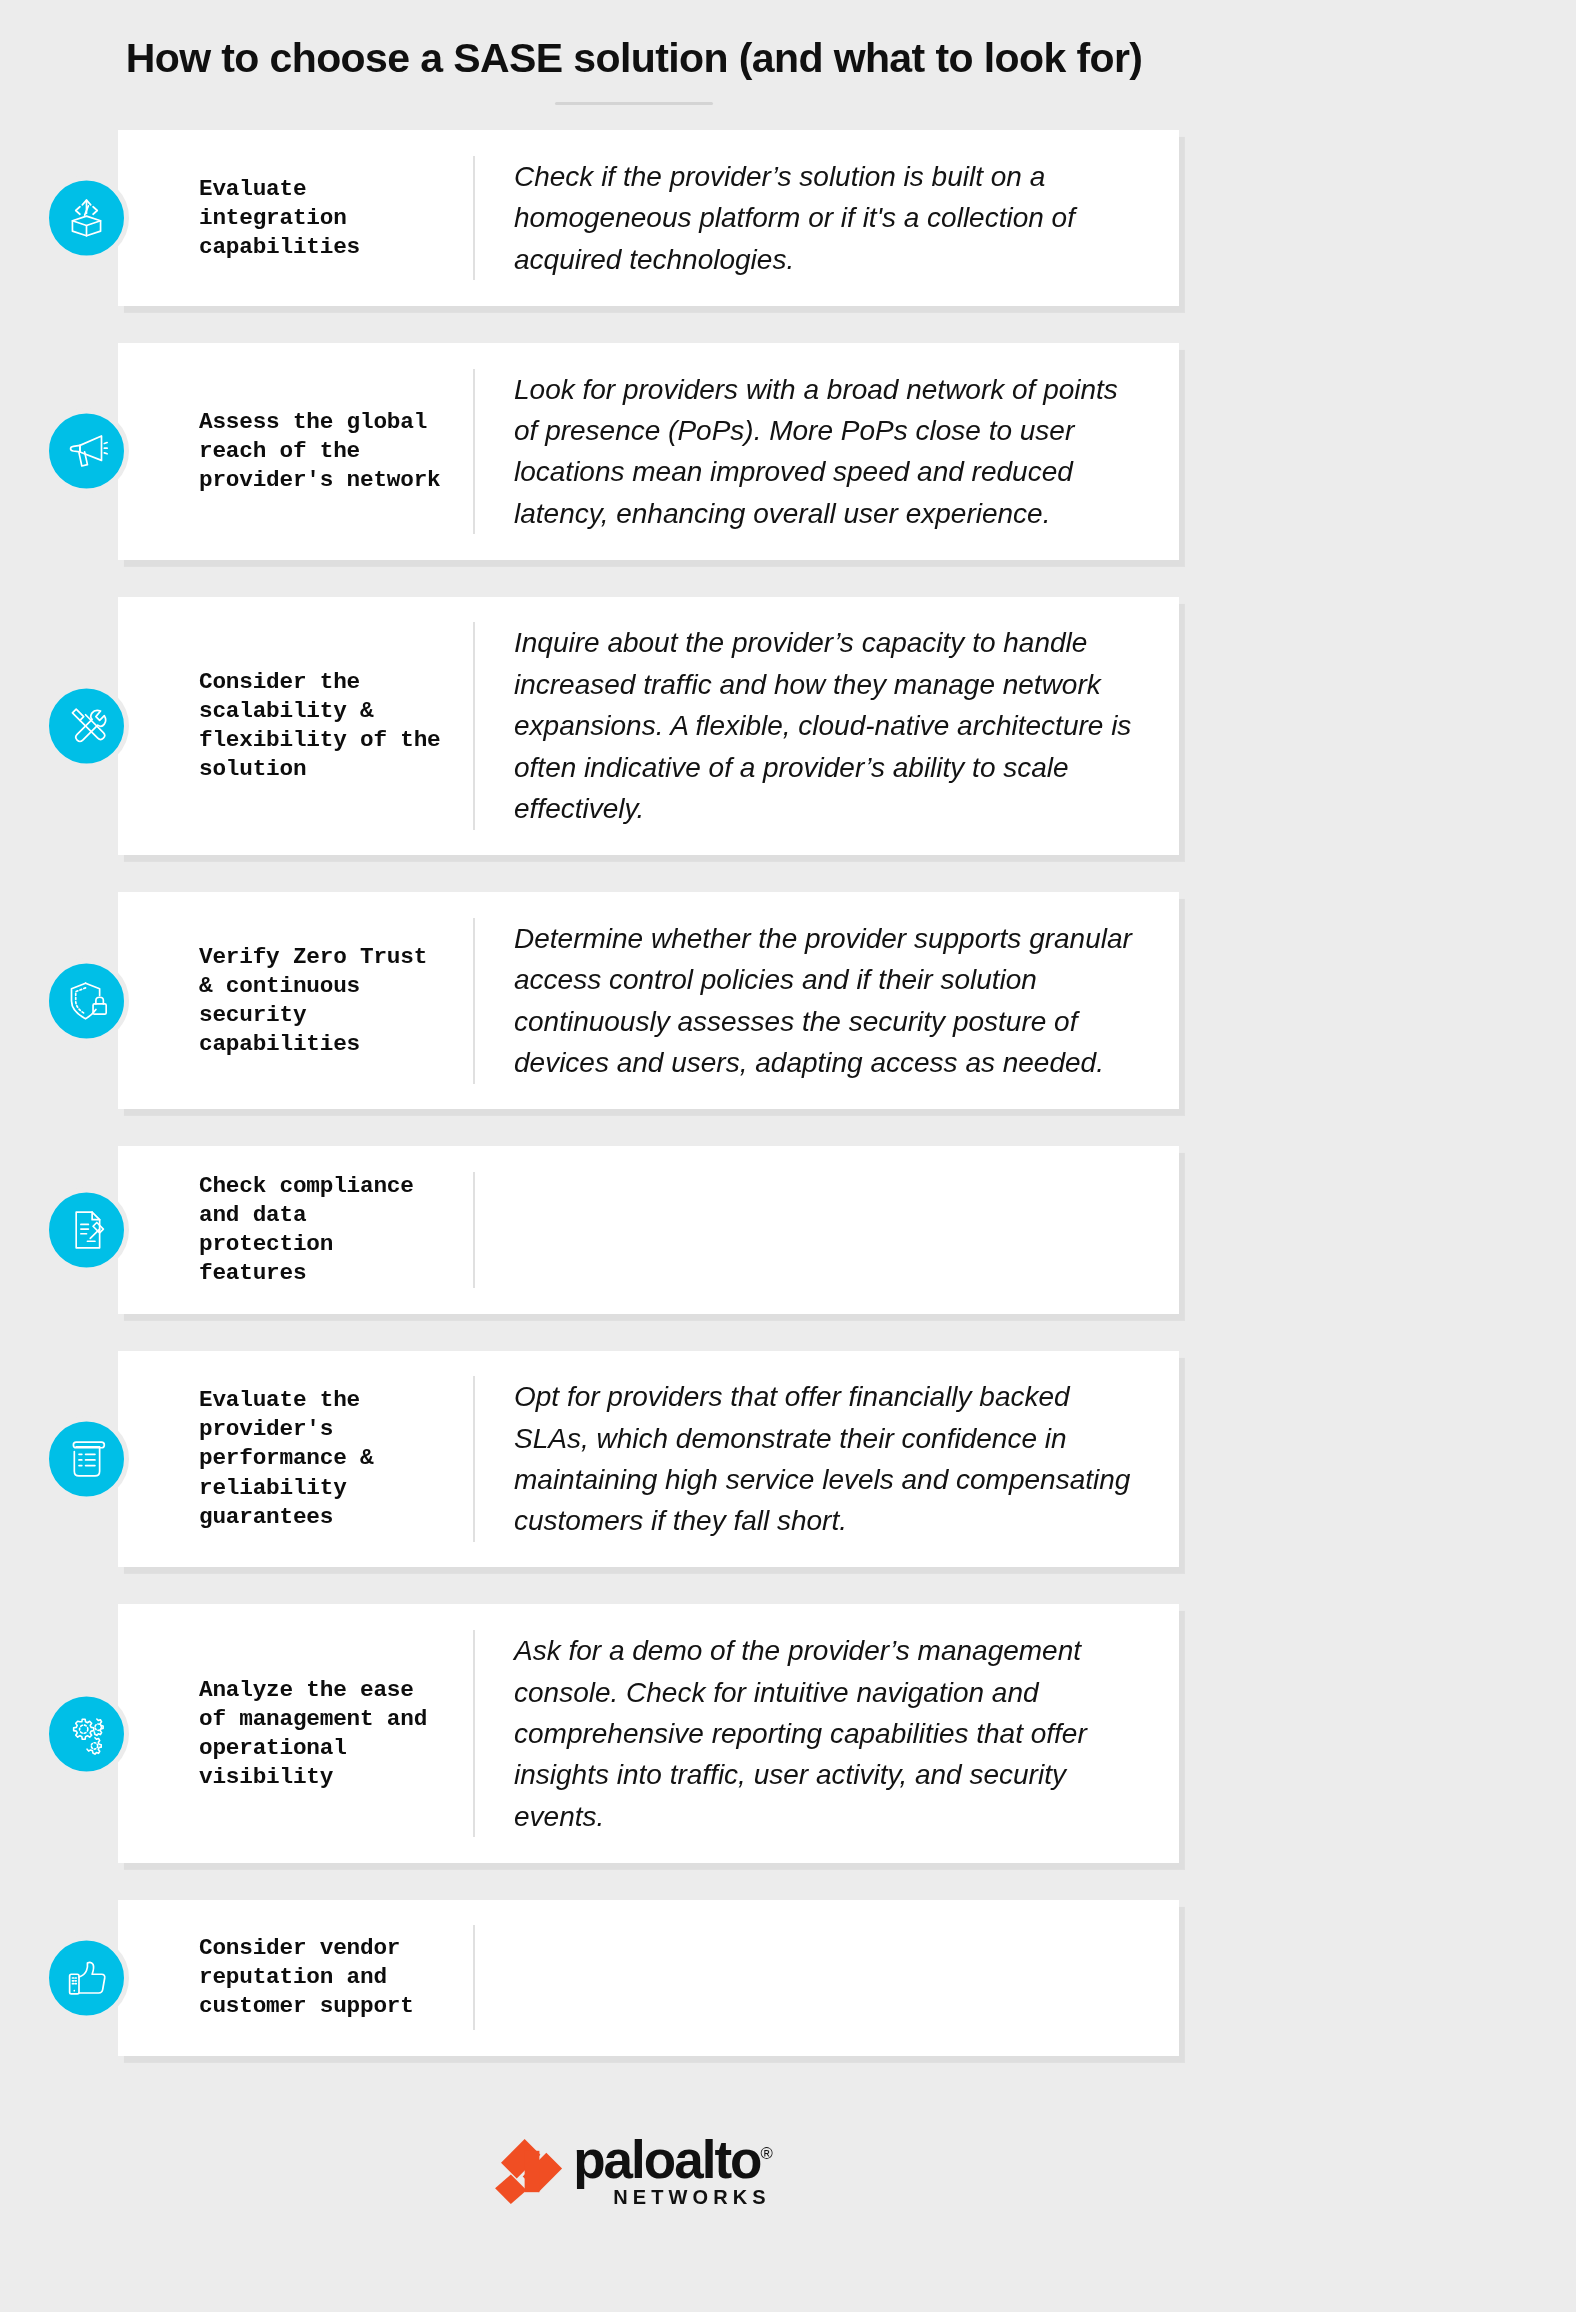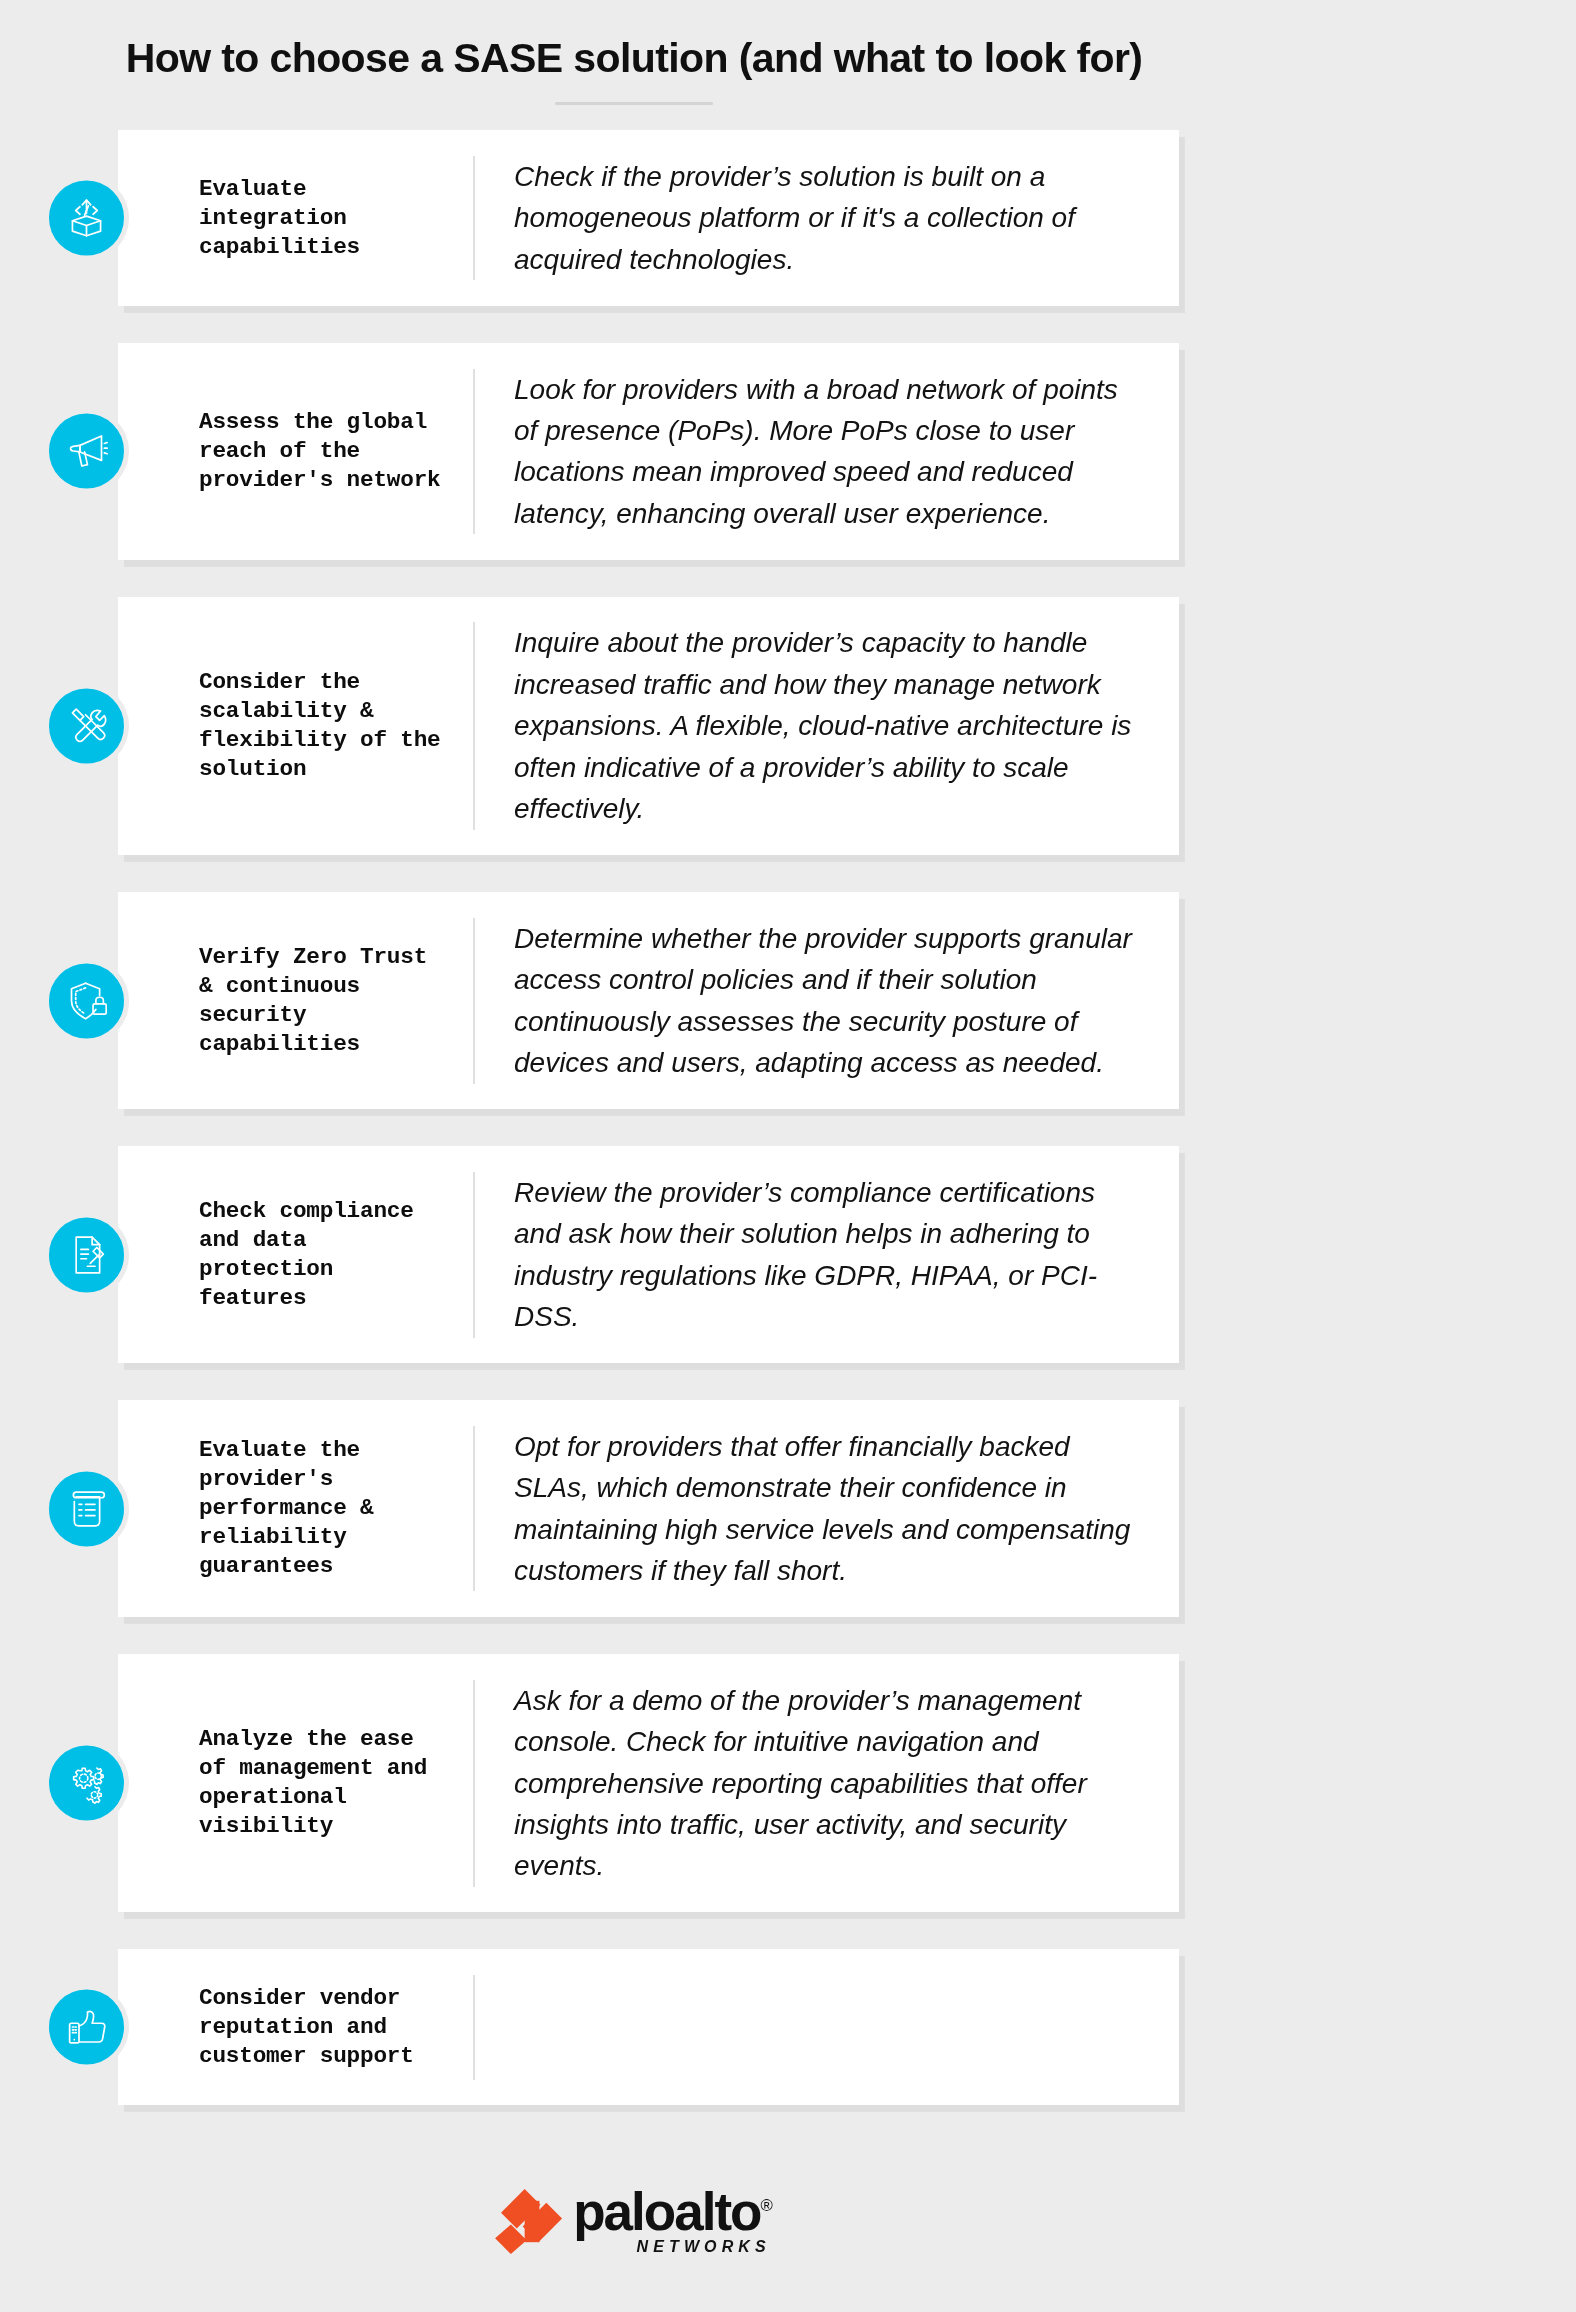--- a/index.html
+++ b/index.html
@@ -142,27 +142,26 @@
   }
   .logo-reg {
     font-size: 16.7px;
     vertical-align: super;
     font-weight: 400;
     letter-spacing: 0;
   }
   .logo-sub {
     display: block;
     text-align: right;
-    font-size: 16px;
+    font-size: 20px;
     font-weight: 700;
     letter-spacing: 5.1px;
     color: #111111;
     margin-top: 1px;
     padding-right: 2px;
-    font-style: italic;
   }
 </style>
 </head>
 <body>
 
 <div class="page">
 
   <div class="header">
     <h1 class="page-title">How to choose a SASE solution (and what to look for)</h1>
     <div class="title-rule"></div>
@@ -249,21 +248,20 @@
             <path d="M18 18 L26 18"></path>
             <path d="M18 23 L26 23"></path>
             <path d="M18 28 L24 28"></path>
             <path d="M28 33 L38 23"></path>
             <path d="M31 20 L38 27 L42 23 L35 16 Z"></path>
             <path d="M25 36 L33 36"></path>
           </svg>
         </div>
         <div class="card-title">Check compliance and data protection features</div>
         <div class="v-rule"></div>
-        <div class="card-body">Review the provider’s compliance certifications and ask how their solution helps in adhering to industry regulations like GDPR, HIPAA, or PCI-DSS.</div>
       </div>
     </div>
 
     <div class="card-wrap">
       <div class="card">
         <div class="icon-badge">
           <svg viewBox="0 0 48 48" fill="none" stroke="#ffffff" stroke-width="1.8" stroke-linecap="round" stroke-linejoin="round">
             <path d="M13 11 L38 11 L38 37 Q38 42 33 42 L16 42 Q11 42 11 37 L11 16"></path>
             <path d="M13 6 L40 6 Q43 6 43 9 Q43 12 40 12 L13 12 Q10 12 10 9 Q10 6 13 6 Z"></path>
             <path d="M16 19 L19 19"></path>

